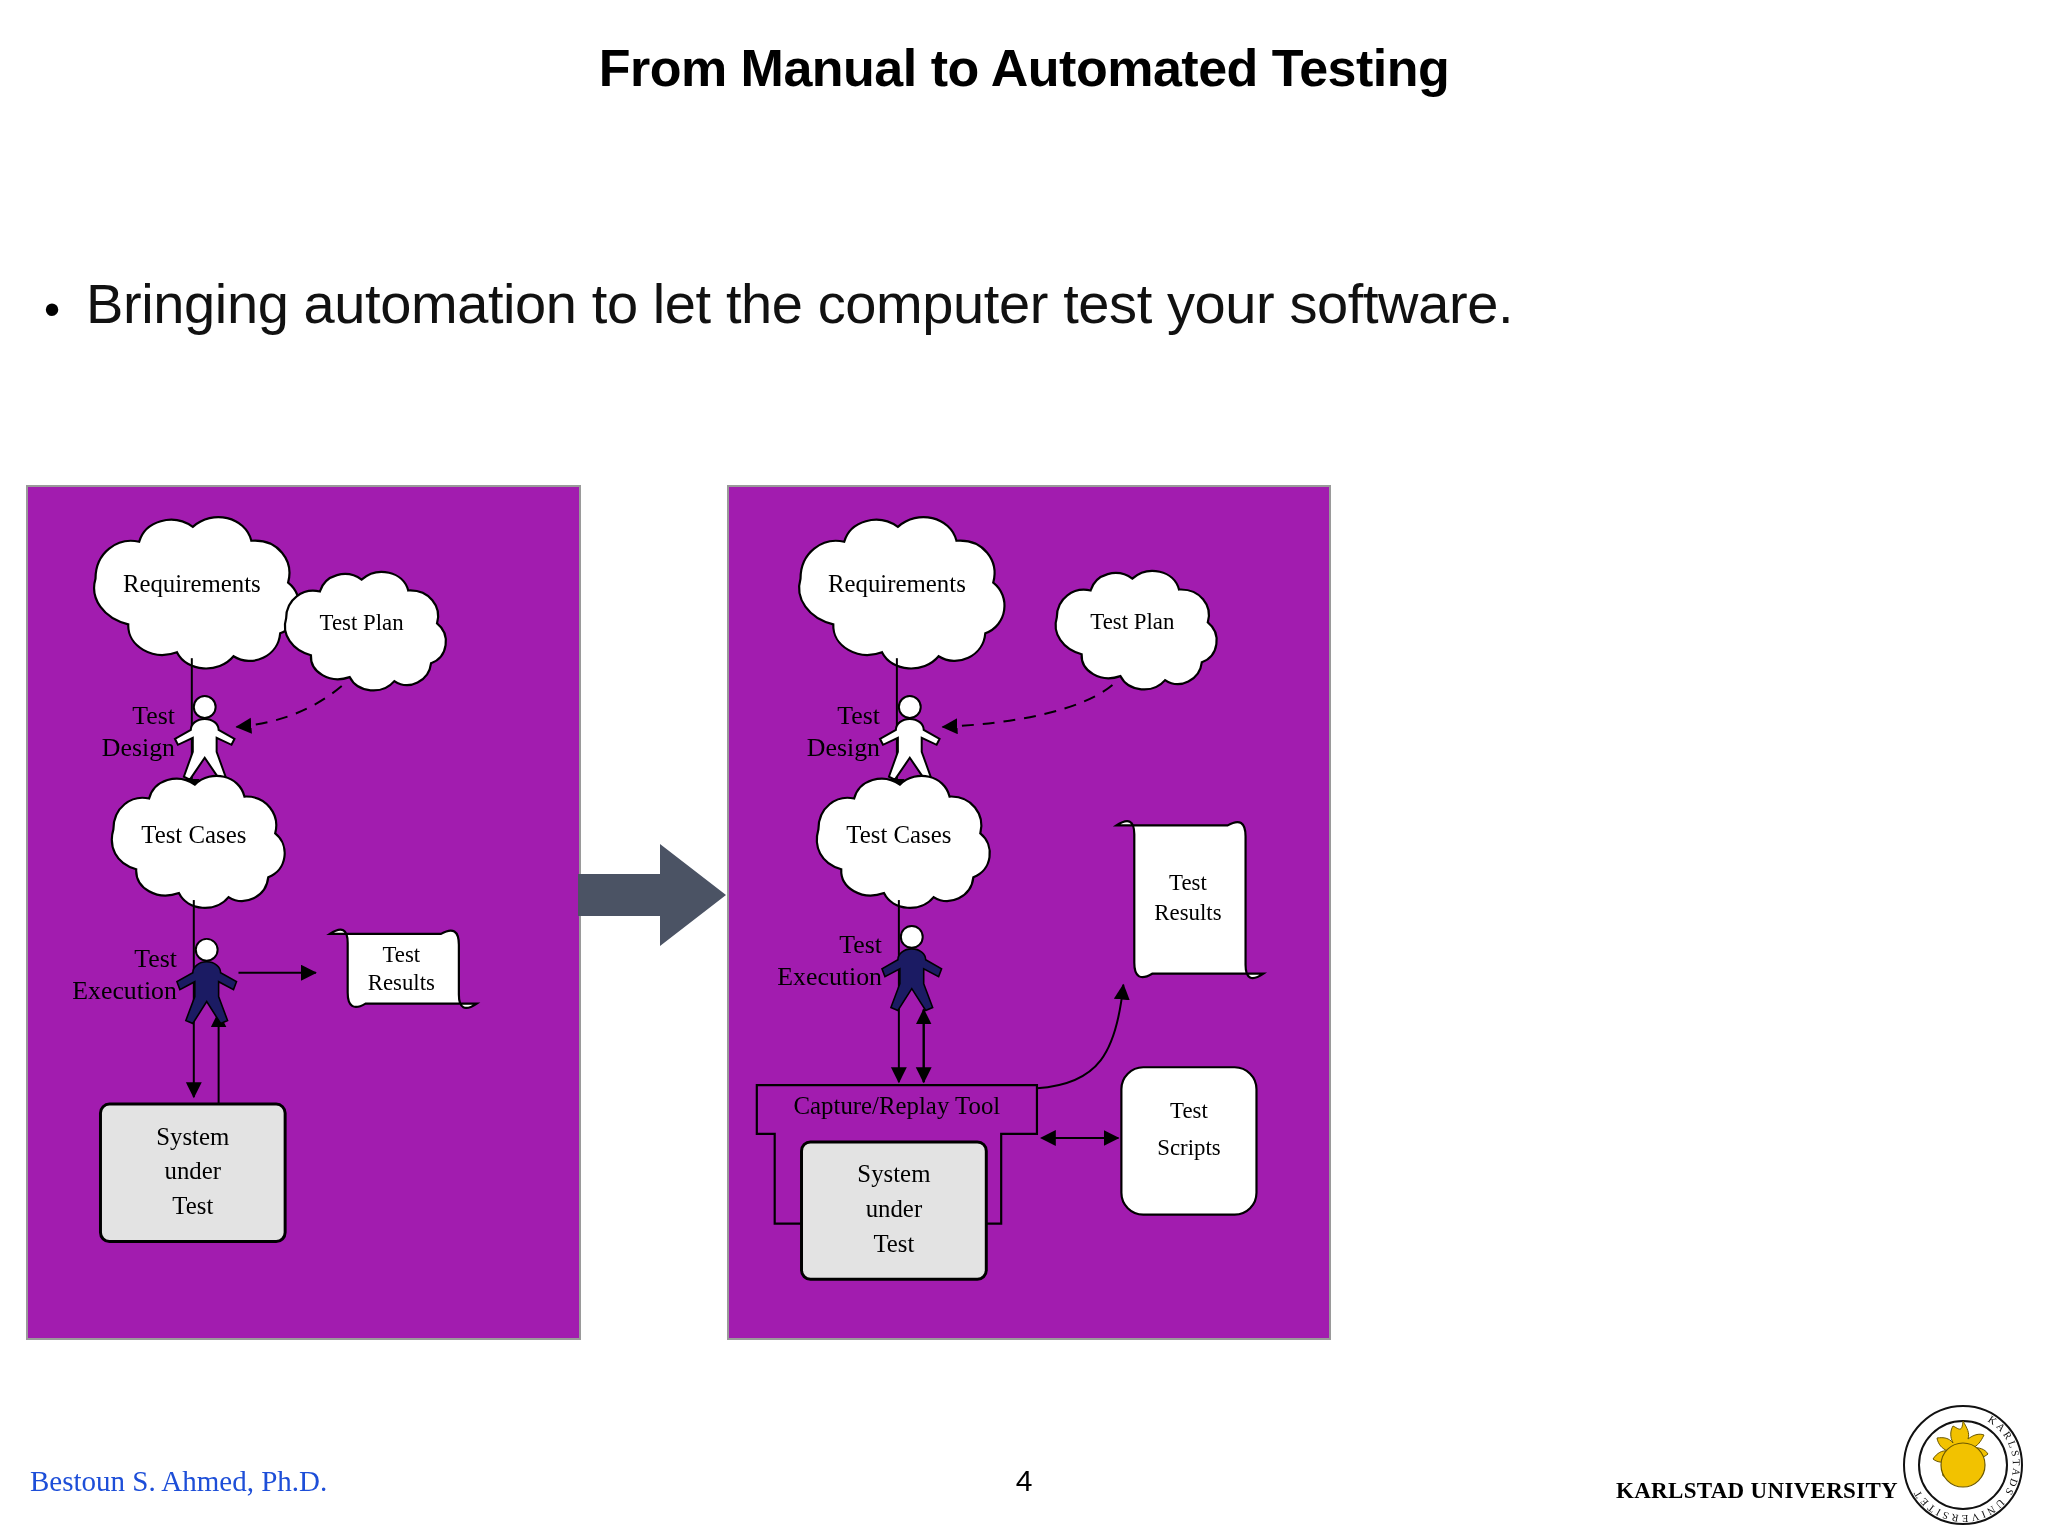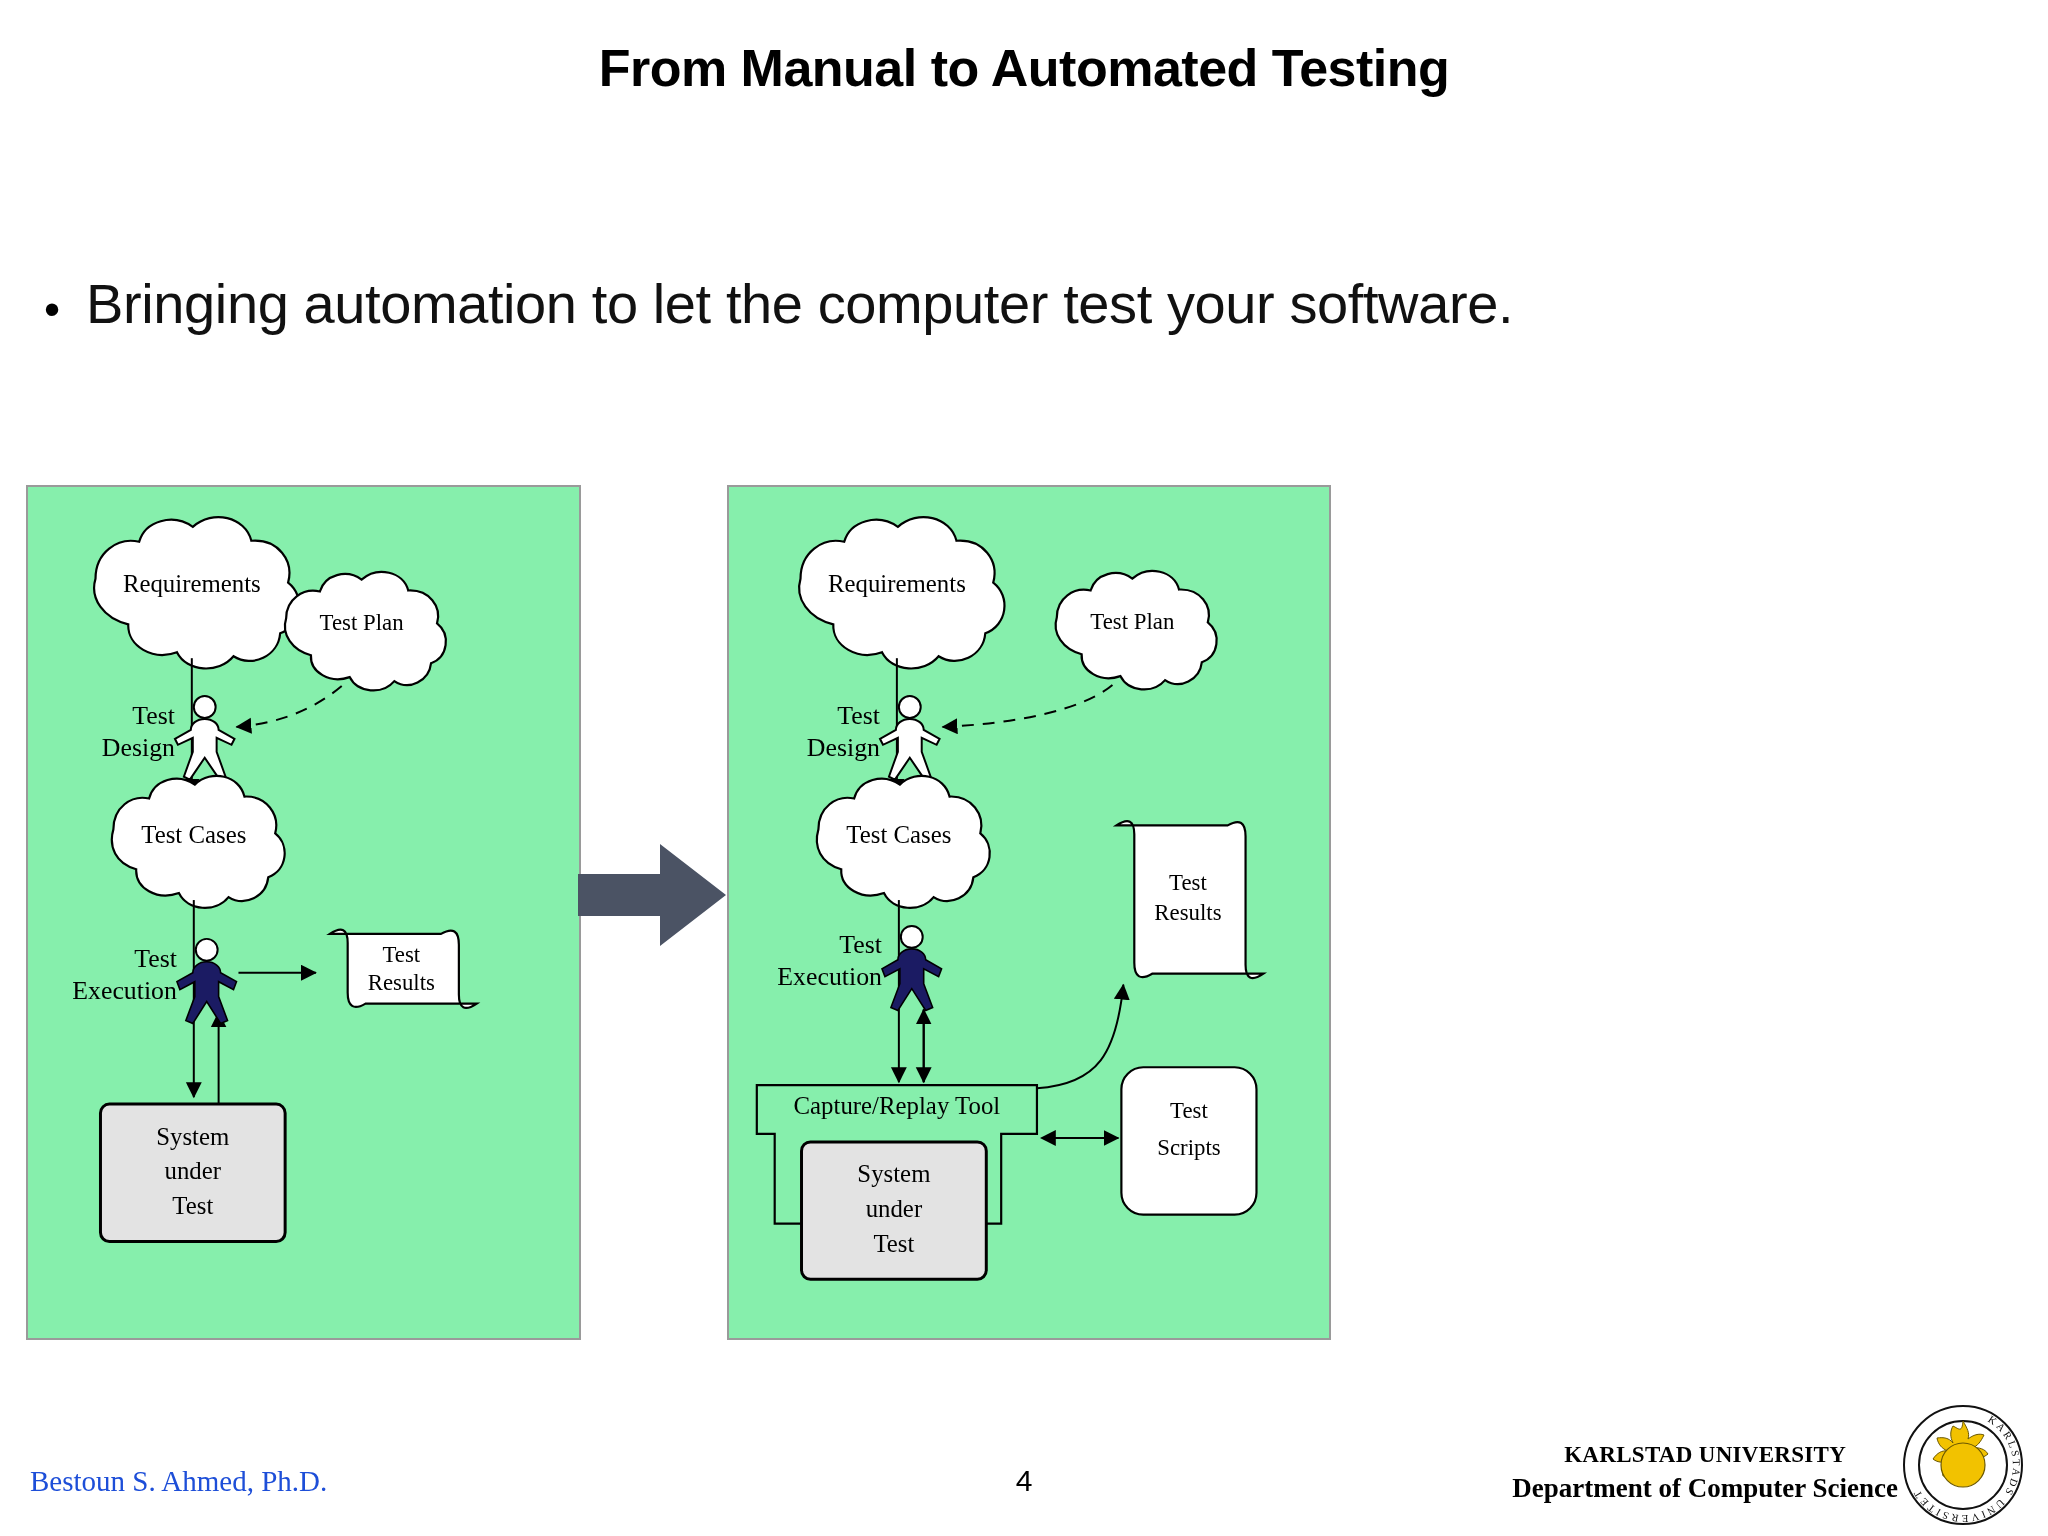--- a/index.html
+++ b/index.html
@@ -52,21 +52,21 @@
     font-weight: 400;
     color: #111111;
     line-height: 1.15;
     letter-spacing: -0.4px;
   }
 
   
   .panel {
     position: absolute;
     border: 2px solid #9a9a9a;
-    background: #86efac;
+    background: #a21caf;
     box-sizing: border-box;
   }
   #panel-manual { left: 26px;  top: 485px; width: 555px; height: 855px; }
   #panel-auto   { left: 727px; top: 485px; width: 604px; height: 855px; }
 
   .svg-layer {
     position: absolute;
     left: 0; top: 0;
     width: 100%; height: 100%;
     overflow: visible;
@@ -394,21 +394,20 @@
     </g>
   </svg>
 </div>
 
 <div id="footer-author">Bestoun S. Ahmed, Ph.D.</div>
 
 <div id="footer-pagenum">4</div>
 
 <div id="footer-brand">
   <div id="brand-line1">KARLSTAD UNIVERSITY</div>
-  <div id="brand-line2">Department of Computer Science</div>
 </div>
 
 <div id="footer-logo">
   <svg viewBox="0 0 126 126" width="126" height="126">
     <defs>
       <path id="ringpath" d="M63,63 m0,-50 a50,50 0 1,1 -0.1,0" fill="none"></path>
     </defs>
     <circle cx="63" cy="63" r="59" fill="#ffffff" stroke="#111" stroke-width="2"></circle>
     <circle cx="63" cy="63" r="44" fill="#ffffff" stroke="#111" stroke-width="2"></circle>
 

